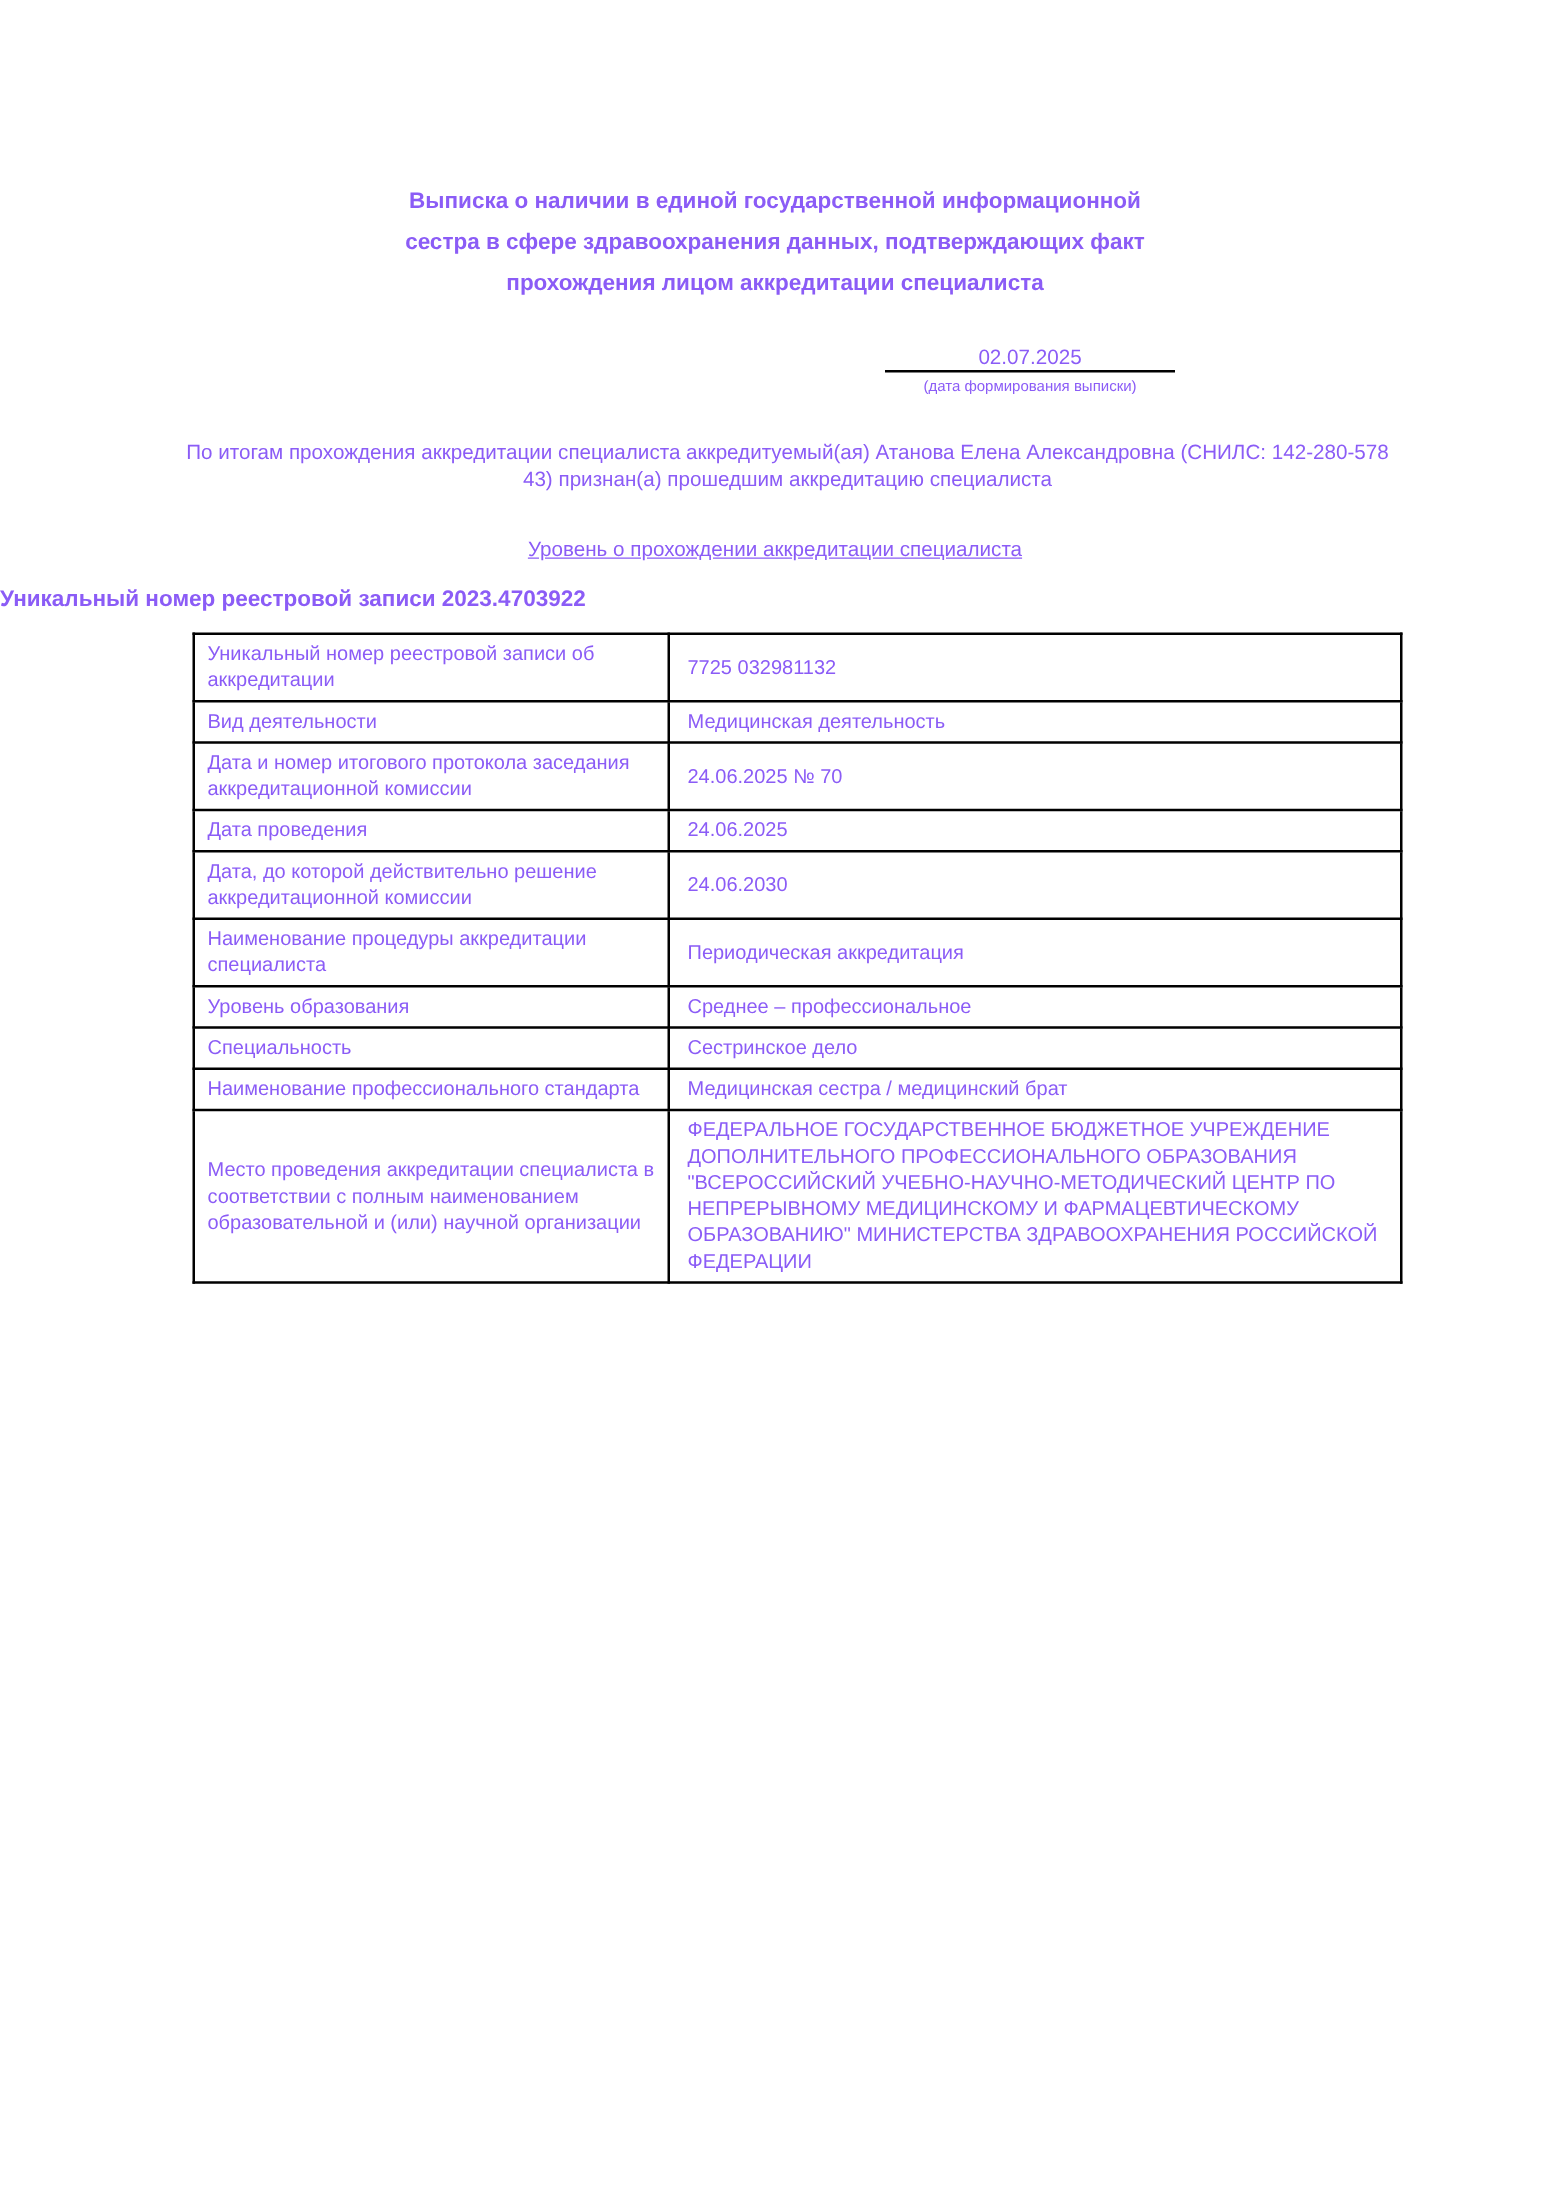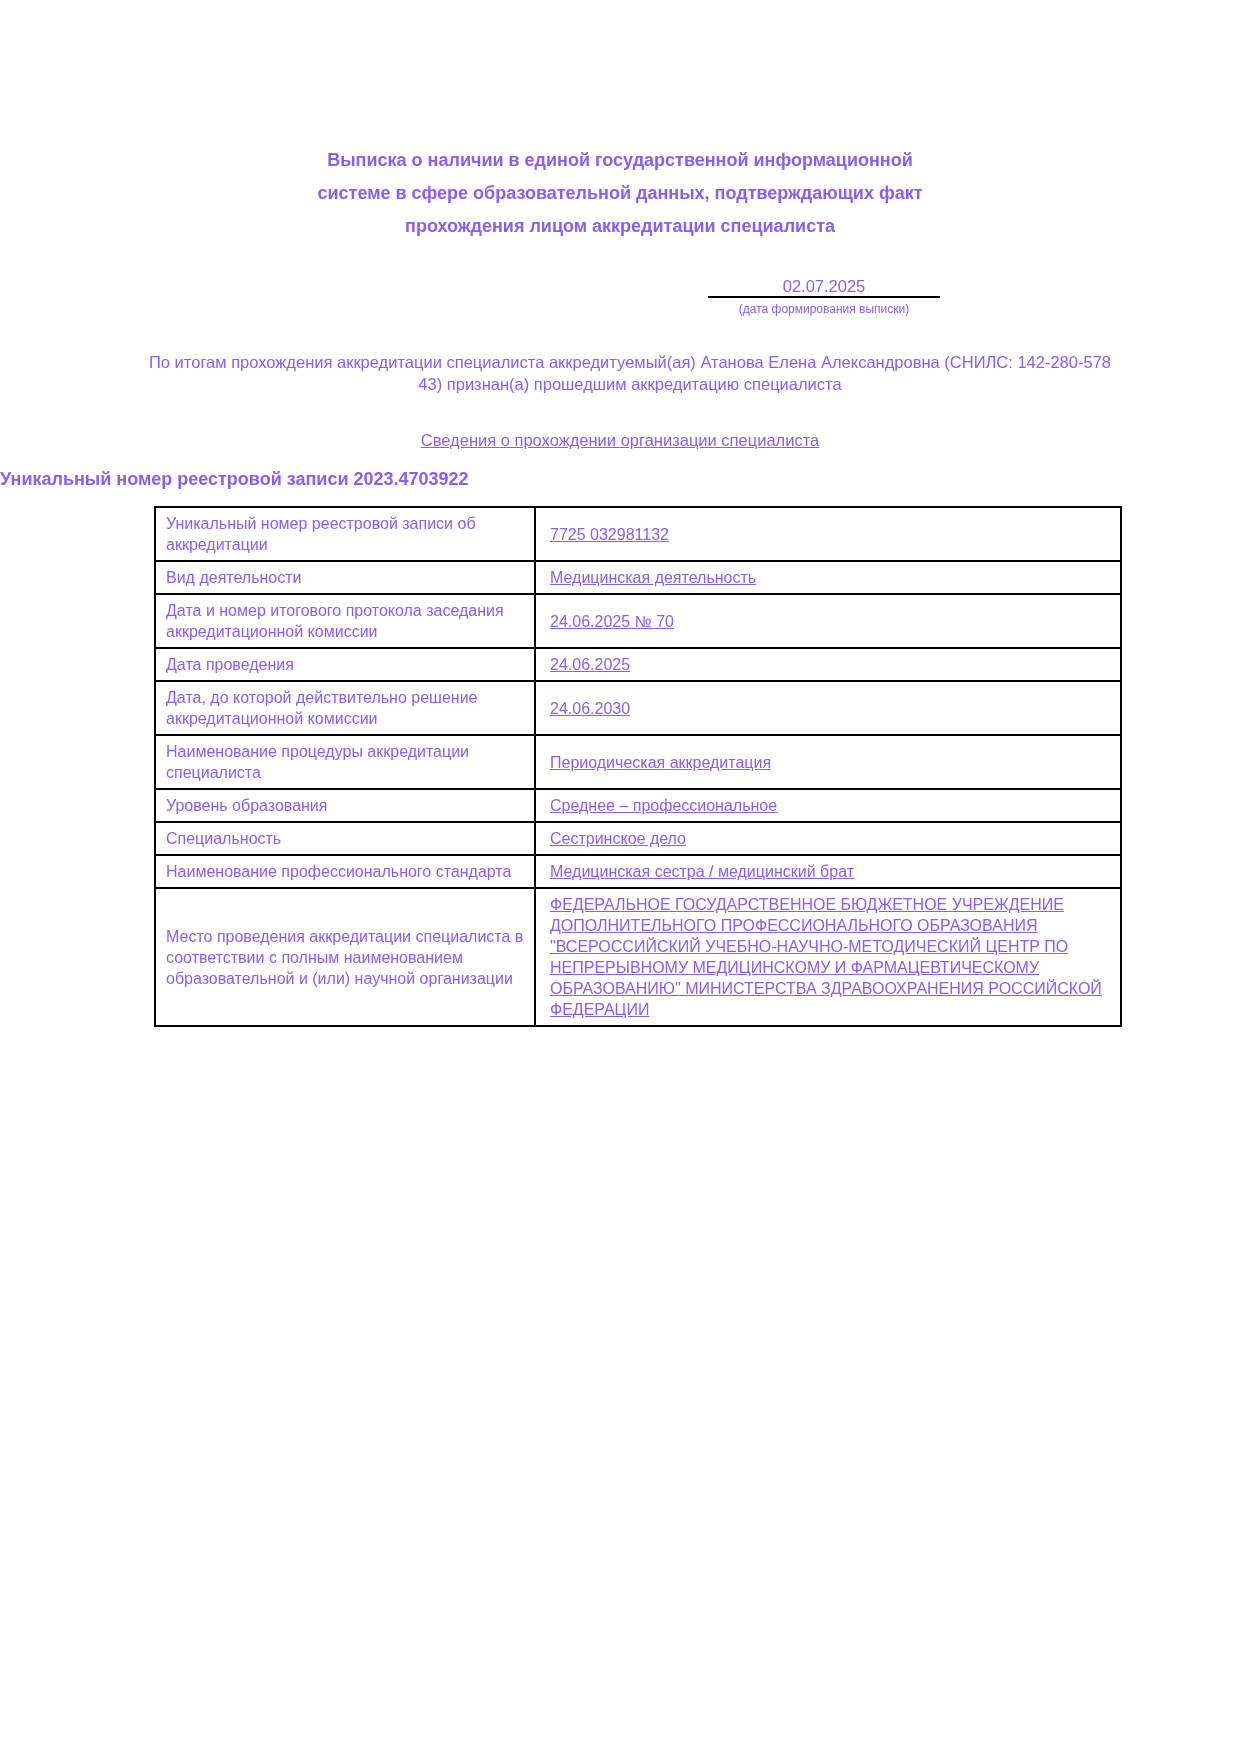--- a/index.html
+++ b/index.html
@@ -74,45 +74,44 @@
     font-size: 16px;
     line-height: 21px;
     vertical-align: middle;
     padding: 5px 8px 5px 10px;
   }
   .acc-table td.label-cell {
     width: 360px; 
   }
   .acc-table td.value-cell {
     padding-left: 14px;
-    text-decoration: underline;
   }
 </style>
 </head>
 <body>
 
 <div class="page">
 
   <div class="doc-title">
     <div>Выписка о наличии в единой государственной информационной</div>
-    <div>системе в сфере образовательной данных, подтверждающих факт</div>
+    <div>сестра в сфере здравоохранения данных, подтверждающих факт</div>
     <div>прохождения лицом аккредитации специалиста</div>
   </div>
 
   <div class="date-block">
     <div class="date-value">02.07.2025</div>
     <div class="date-caption">(дата формирования выписки)</div>
   </div>
 
   <div class="intro">
     <div>По итогам прохождения аккредитации специалиста аккредитуемый(ая) Атанова Елена Александровна (СНИЛС: 142-280-578</div>
     <div>43) признан(а) прошедшим аккредитацию специалиста</div>
   </div>
 
-  <div class="section-heading">Сведения о прохождении организации специалиста</div>
+  <div class="section-heading">Уровень о прохождении аккредитации специалиста</div>
 
   <div class="registry-heading">Уникальный номер реестровой записи 2023.4703922</div>
 
   <table class="acc-table">
     <tbody id="table-body">
   <tr>
     <td class="label-cell">Уникальный номер реестровой записи об аккредитации</td>
     <td class="value-cell">7725 032981132</td>
   </tr>
 

